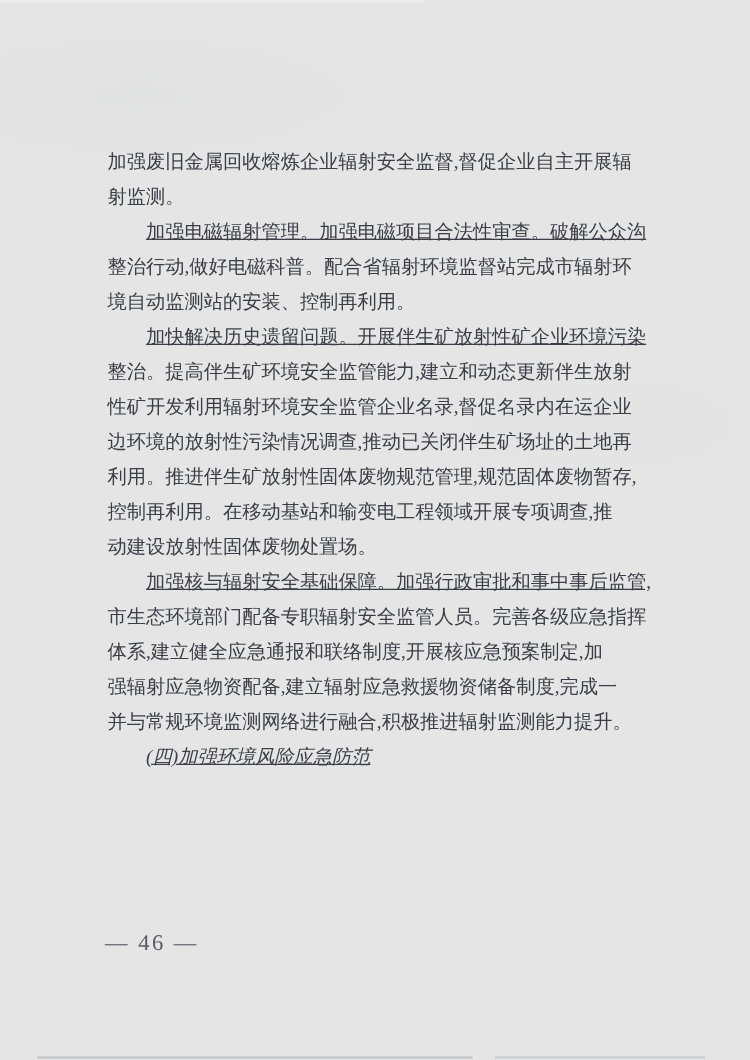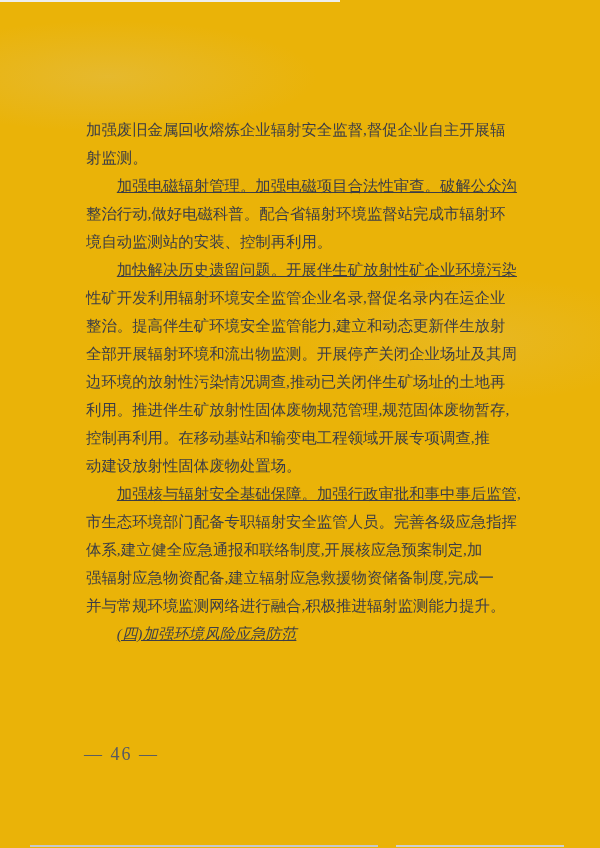--- a/index.html
+++ b/index.html
@@ -4,21 +4,21 @@
 <style>
   html, body {
     margin: 0;
     padding: 0;
     background: #ffffff;
   }
   .page {
     position: relative;
     width: 600px;
     height: 848px;
-    background: #eab308;
+    background: #e5e5e5;
     overflow: hidden;
     font-family: "Liberation Serif", "DejaVu Serif", serif;
   }
   
   .page::before {
     content: "";
     position: absolute;
     inset: 0;
     background:
       radial-gradient(ellipse 300px 80px at 18% 9%, rgba(210,212,215,0.18), transparent 70%),
@@ -99,23 +99,22 @@
         <div class="line">加强废旧金属回收熔炼企业辐射安全监督,督促企业自主开展辐</div>
         <div class="line">射监测。</div>
       </div>
       <div class="paragraph body">
         <div class="line indent">加强电磁辐射管理。加强电磁项目合法性审查。破解公众沟</div>
         <div class="line">整治行动,做好电磁科普。配合省辐射环境监督站完成市辐射环</div>
         <div class="line">境自动监测站的安装、控制再利用。</div>
       </div>
       <div class="paragraph body">
         <div class="line indent">加快解决历史遗留问题。开展伴生矿放射性矿企业环境污染</div>
+        <div class="line">整治。提高伴生矿环境安全监管能力,建立和动态更新伴生放射</div>
         <div class="line">性矿开发利用辐射环境安全监管企业名录,督促名录内在运企业</div>
-        <div class="line">整治。提高伴生矿环境安全监管能力,建立和动态更新伴生放射</div>
-        <div class="line">全部开展辐射环境和流出物监测。开展停产关闭企业场址及其周</div>
         <div class="line">边环境的放射性污染情况调查,推动已关闭伴生矿场址的土地再</div>
         <div class="line">利用。推进伴生矿放射性固体废物规范管理,规范固体废物暂存,</div>
         <div class="line">控制再利用。在移动基站和输变电工程领域开展专项调查,推</div>
         <div class="line">动建设放射性固体废物处置场。</div>
       </div>
       <div class="paragraph body">
         <div class="line indent">加强核与辐射安全基础保障。加强行政审批和事中事后监管,</div>
         <div class="line">市生态环境部门配备专职辐射安全监管人员。完善各级应急指挥</div>
         <div class="line">体系,建立健全应急通报和联络制度,开展核应急预案制定,加</div>
         <div class="line">强辐射应急物资配备,建立辐射应急救援物资储备制度,完成一</div>

